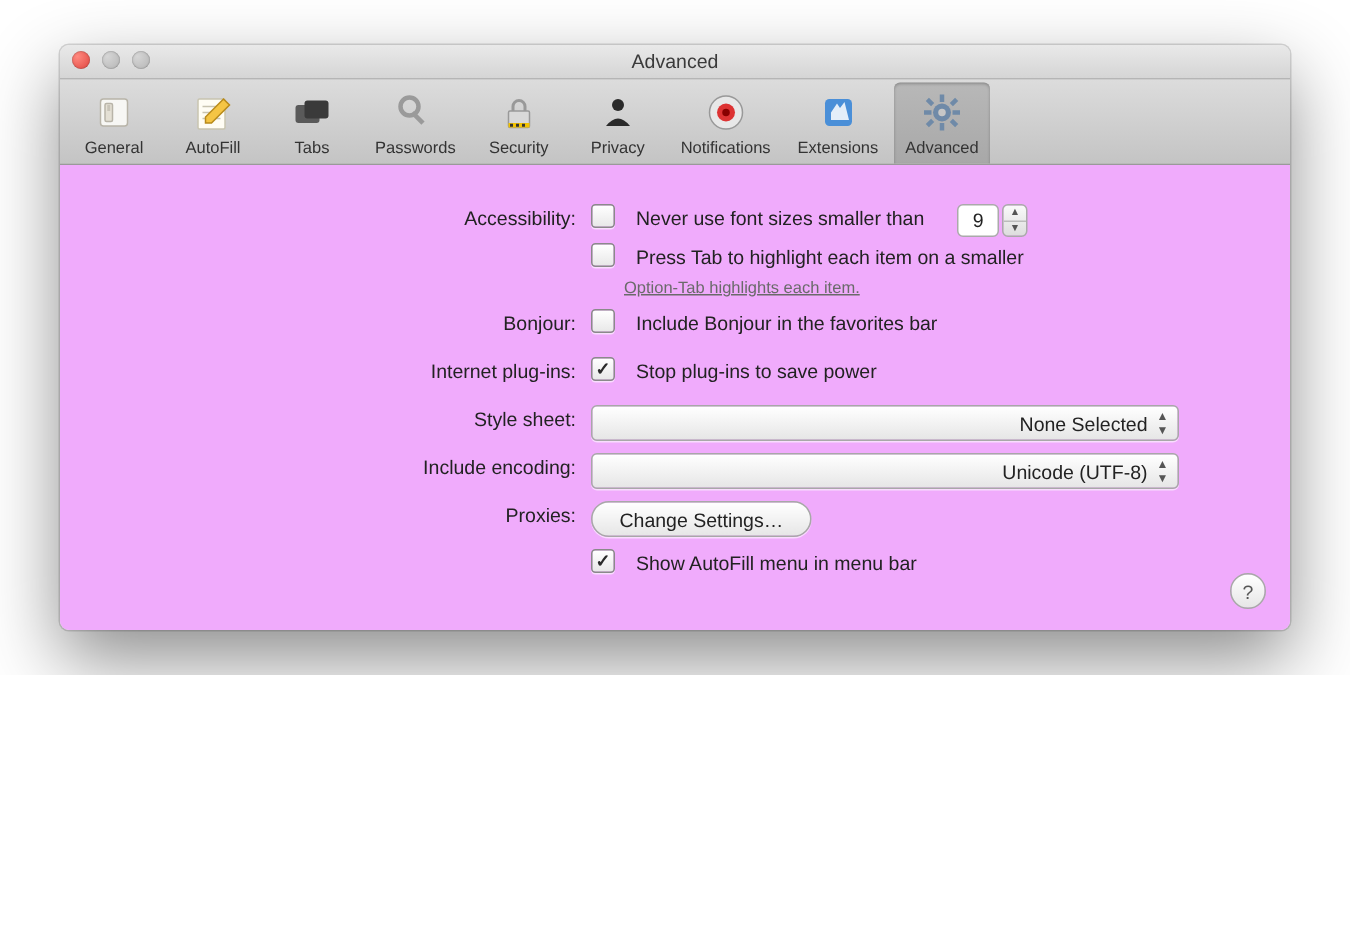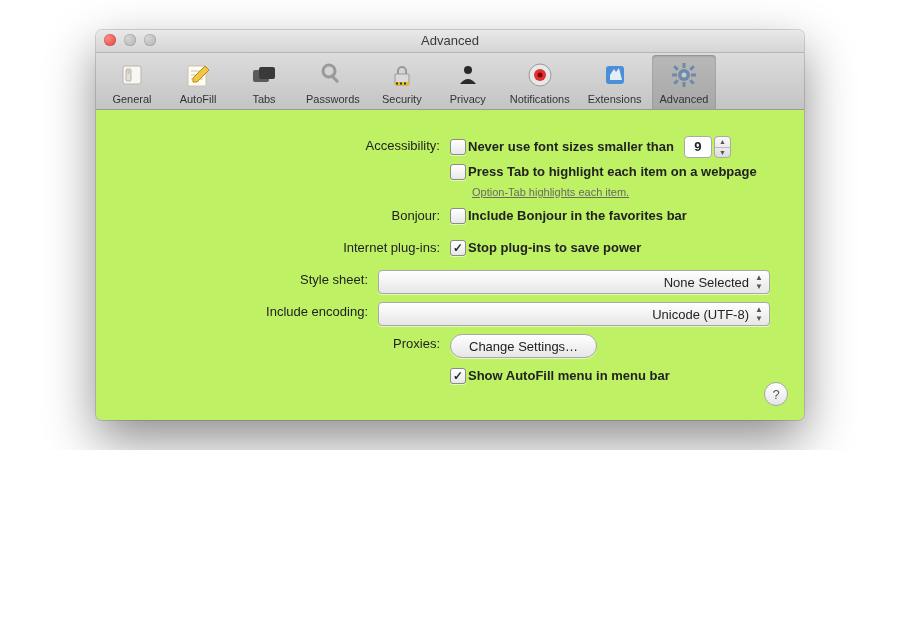--- a/index.html
+++ b/index.html
@@ -4,21 +4,21 @@
 <style>
   body {
     margin: 0;
     padding: 30px;
     background: #fff;
     font-family: "Lucida Grande", -apple-system, "Helvetica Neue", sans-serif;
     font-size: 13px;
     color: #222;
   }
   .window {
-    width: 708px;
+    width: 820px;
     margin: 0 auto;
     border-radius: 6px;
     background: #ececec;
     box-shadow: 0 20px 50px rgba(0,0,0,0.45), 0 0 0 1px rgba(0,0,0,0.15);
     overflow: hidden;
   }
   
   .titlebar {
     height: 22px;
     background: linear-gradient(#e9e9e9, #d5d5d5);
@@ -70,46 +70,45 @@
     width: 32px; height: 32px;
     display: flex;
     align-items: center;
     justify-content: center;
     margin-bottom: 2px;
   }
   .toolbar-label { white-space: nowrap; }
 
   
   .content {
-    background: #bef264;
+    background: #f0abfc;
     padding: 26px 34px 22px 34px;
   }
   .row {
     display: flex;
     align-items: flex-start;
     margin-bottom: 8px;
   }
   .section-gap { margin-top: 4px; }
   .label-col {
     width: 310px;
     text-align: right;
     padding-right: 10px;
     padding-top: 2px;
     color: #222;
   }
   .field-col {
     flex: 1;
   }
   .checkbox-line {
     display: flex;
-    align-items: center;
-    gap: 2px;
+    align-items: flex-start;
+    gap: 14px;
     margin-bottom: 4px;
     line-height: 20px;
-    font-weight: bold;
   }
   .checkbox {
     width: 14px; height: 14px;
     border: 1px solid #8a8a8a;
     border-radius: 3px;
     background: linear-gradient(#fff, #e8e8e8);
     display: inline-flex;
     align-items: center;
     justify-content: center;
     box-shadow: 0 1px 0 rgba(255,255,255,0.6);
@@ -368,21 +367,21 @@
           <span class="stepper">
             <span class="stepper-field">9</span>
             <span class="stepper-btns">
               <span>▲</span>
               <span>▼</span>
             </span>
           </span>
         </div>
         <div class="checkbox-line">
           <span class="checkbox"></span>
-          <span>Press Tab to highlight each item on a webpage</span>
+          <span>Press Tab to highlight each item on a smaller</span>
         </div>
         <div class="hint">Option-Tab highlights each item.</div>
       </div>
     </div>
 
     <div class="row section-gap">
       <div class="label-col">Bonjour:</div>
       <div class="field-col">
         <div class="checkbox-line">
           <span class="checkbox"></span>

